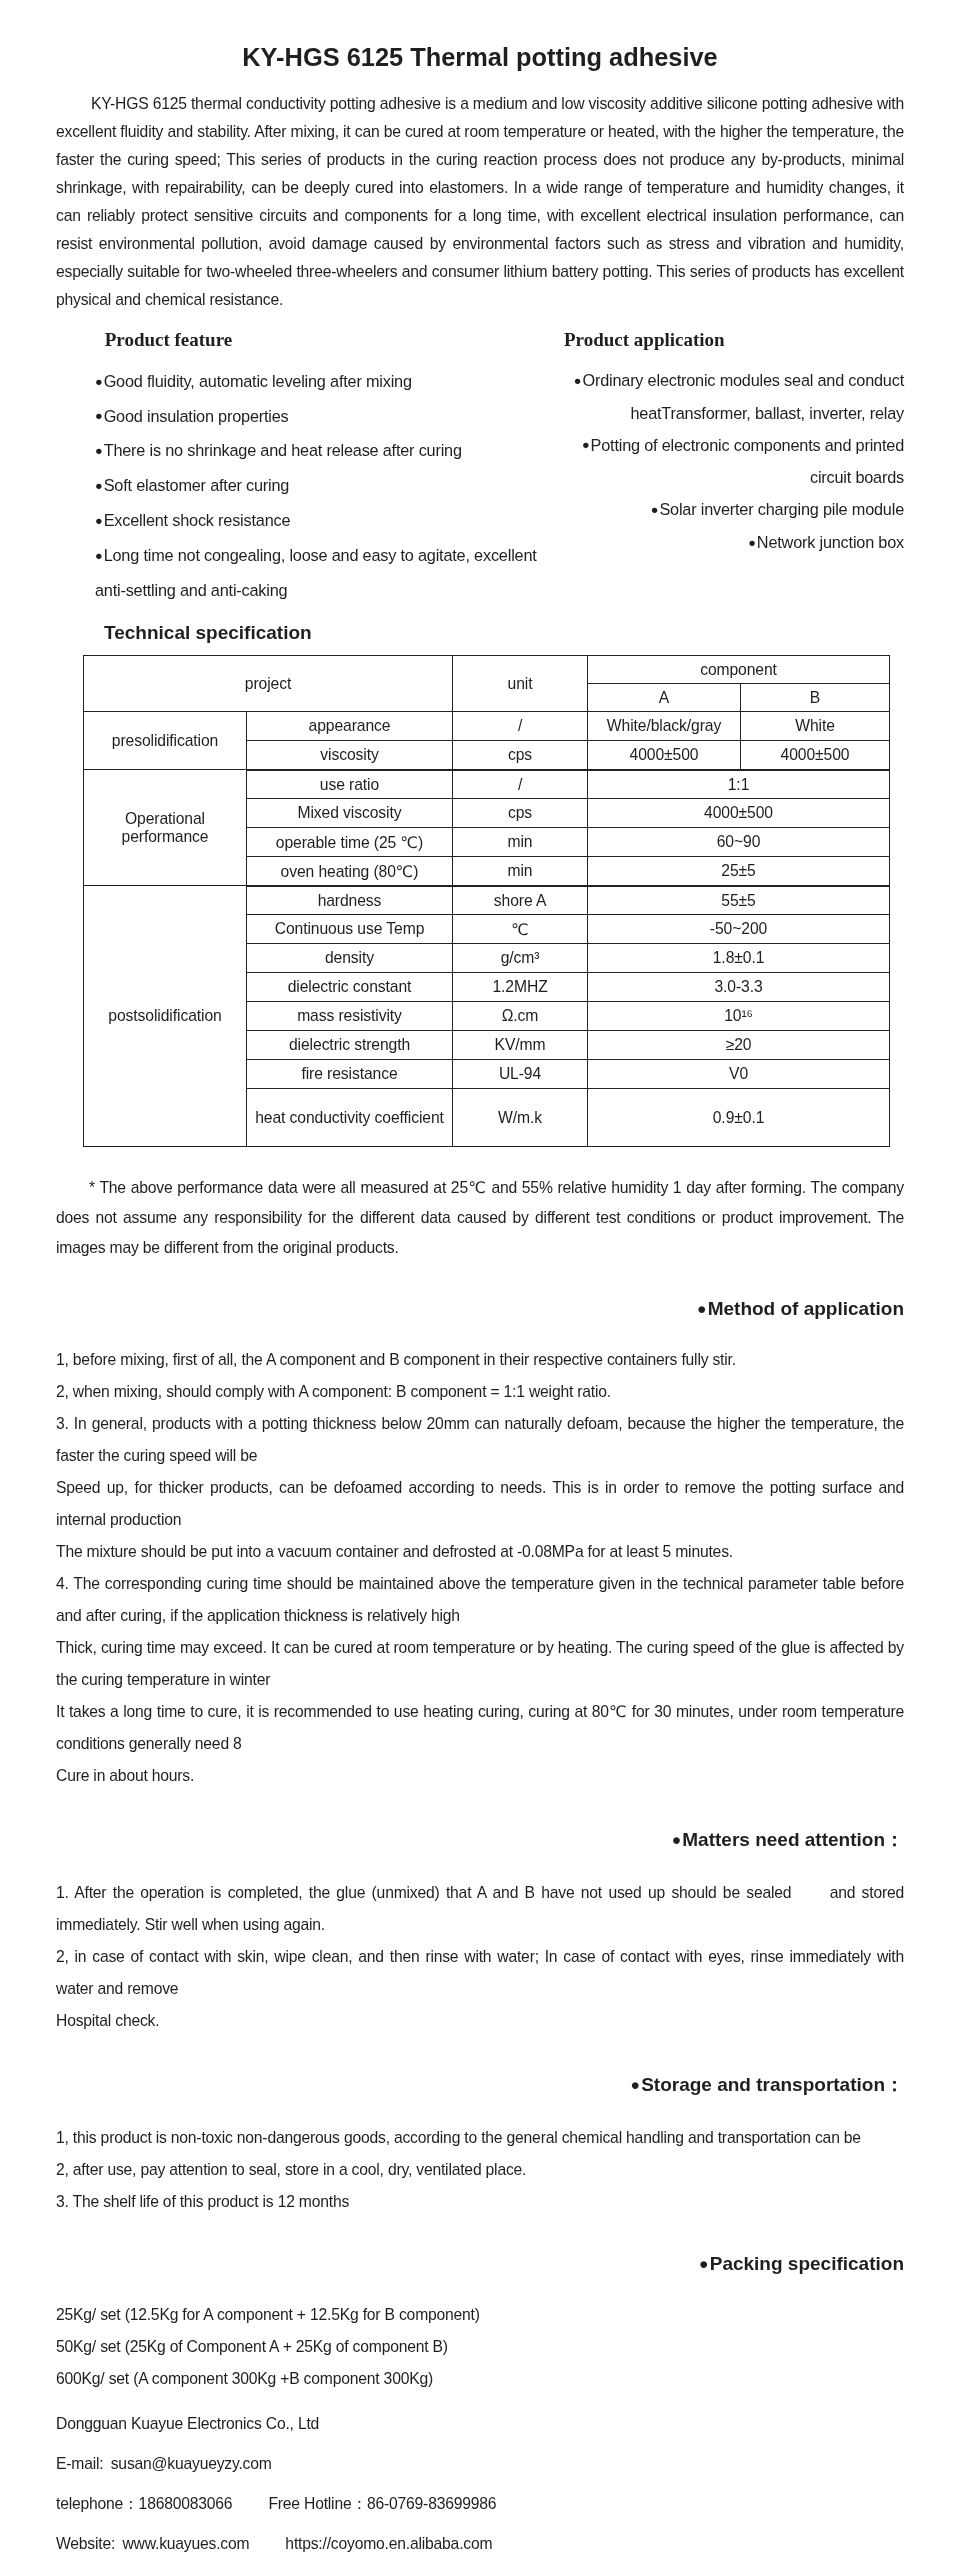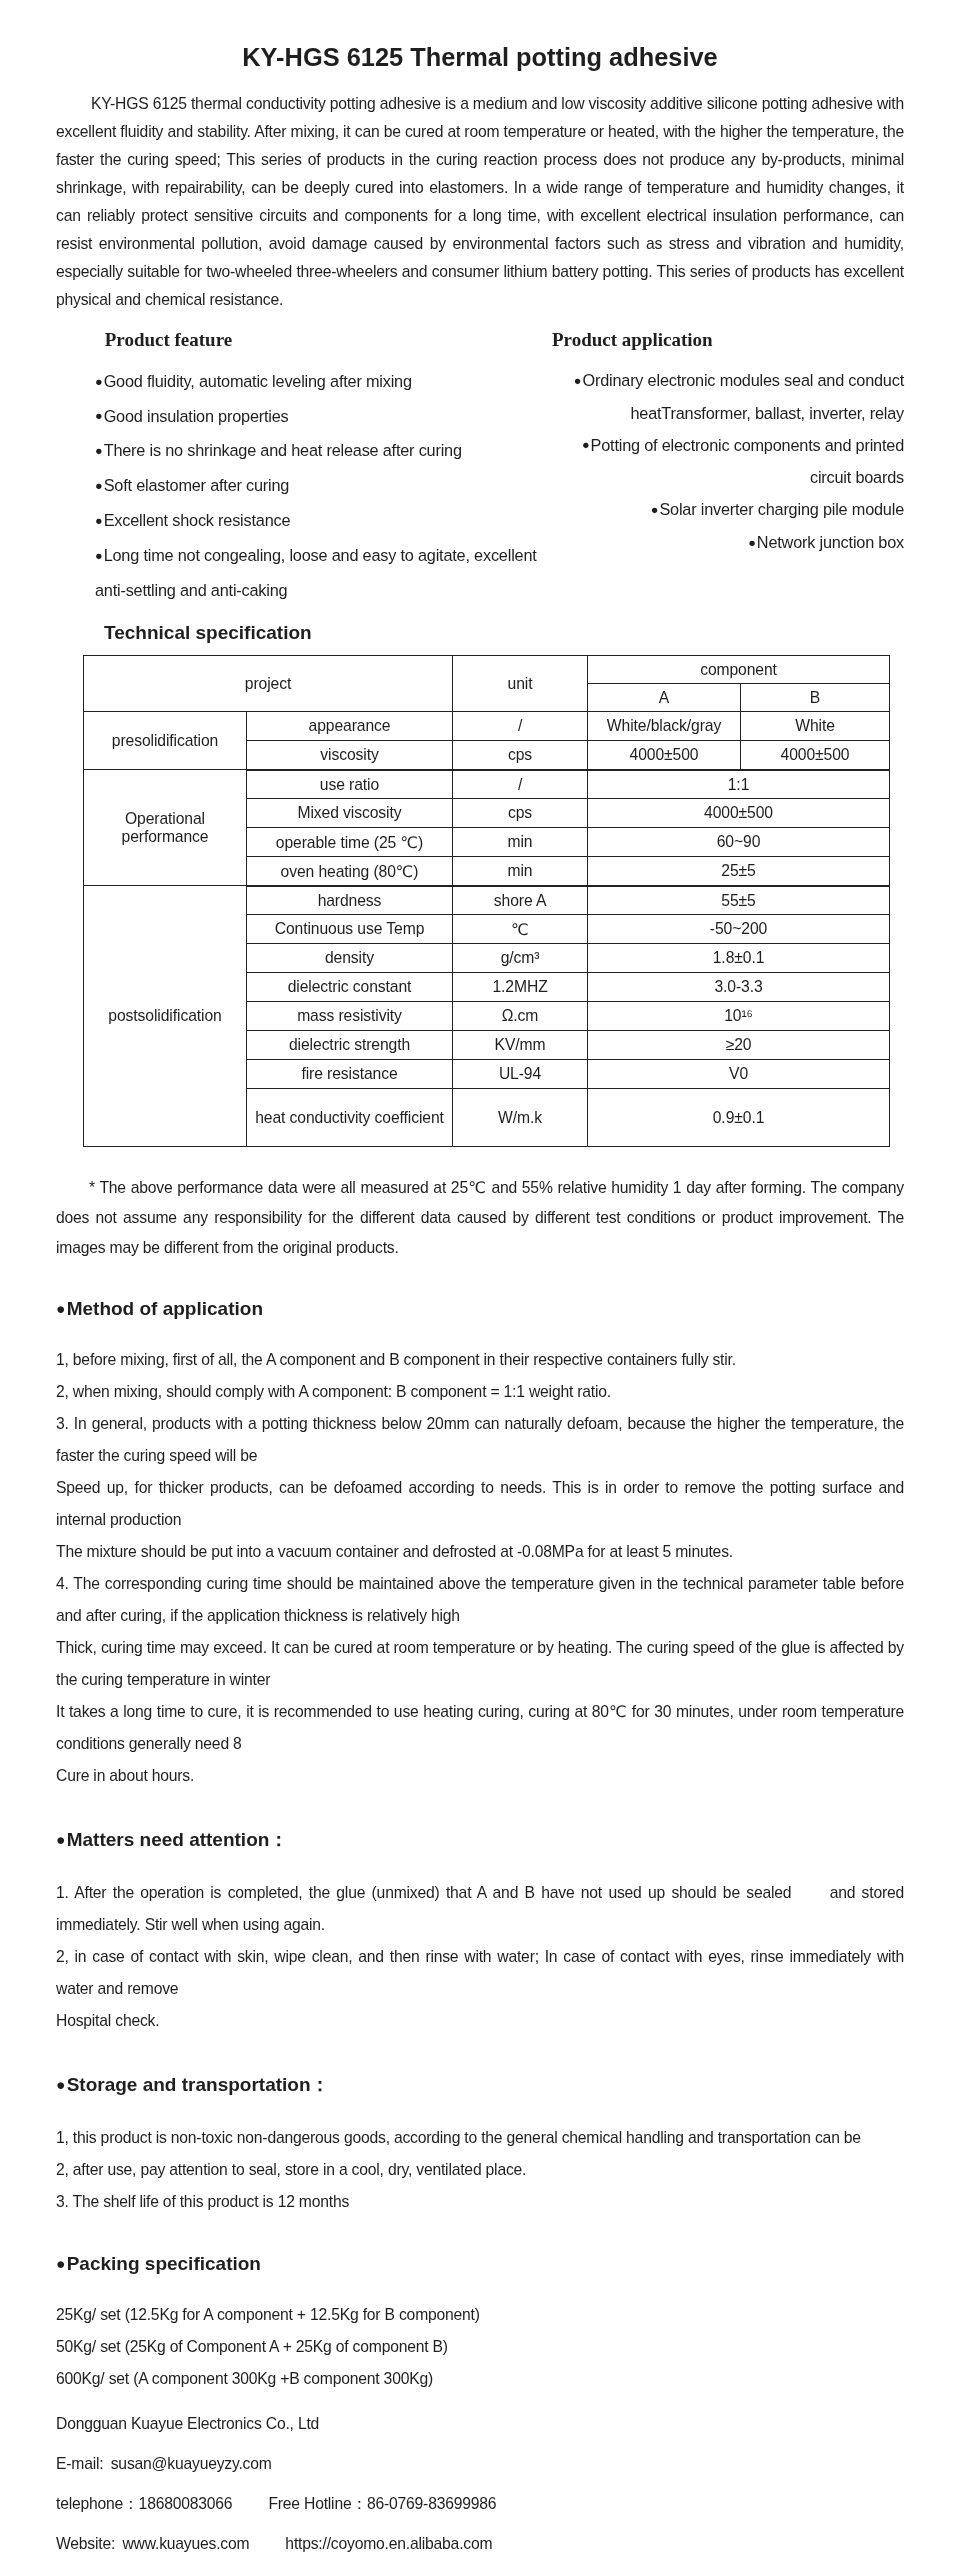--- a/index.html
+++ b/index.html
@@ -35,21 +35,21 @@
   .cols { display: flex; margin-top: 7.3px; }
   .col-left { width: 496px; box-sizing: border-box; padding-left: 39px; }
   .col-right { flex: 1; }
   .subhead {
     font-size: 19px;
     font-weight: bold;
     margin: 6px 0 13.3px 0;
     font-family: Liberation Serif, serif;
   }
   .col-left .subhead { margin-left: 9.7px; }
-  .col-right .subhead { }
+  .col-right .subhead { margin-left: 12px; }
   .bullet-item {
     font-size: 16.3px;
     line-height: 34px;
     letter-spacing: -0.2px;
   }
   .col-right .bullet-item {
     line-height: 32px;
     padding-left: 18px;
     text-indent: -18px; 
     text-align: right;
@@ -89,20 +89,21 @@
   .note {
     margin-top: 25.4px;
     line-height: 30px;
     text-indent: 33px;
   }
 
   .secthead {
     font-size: 19px;
     font-weight: bold;
     margin: 35px 0 24px 0;
+    text-align: right;
   }
   .secthead .bullet { font-size: 15.7px; vertical-align: 0.6px; }
   .sect p {
     font-size: 15.7px;
     line-height: 32px;
     letter-spacing: -0.2px;
     text-align: justify;
   }
   .prewrap { white-space: pre-wrap; }
 

